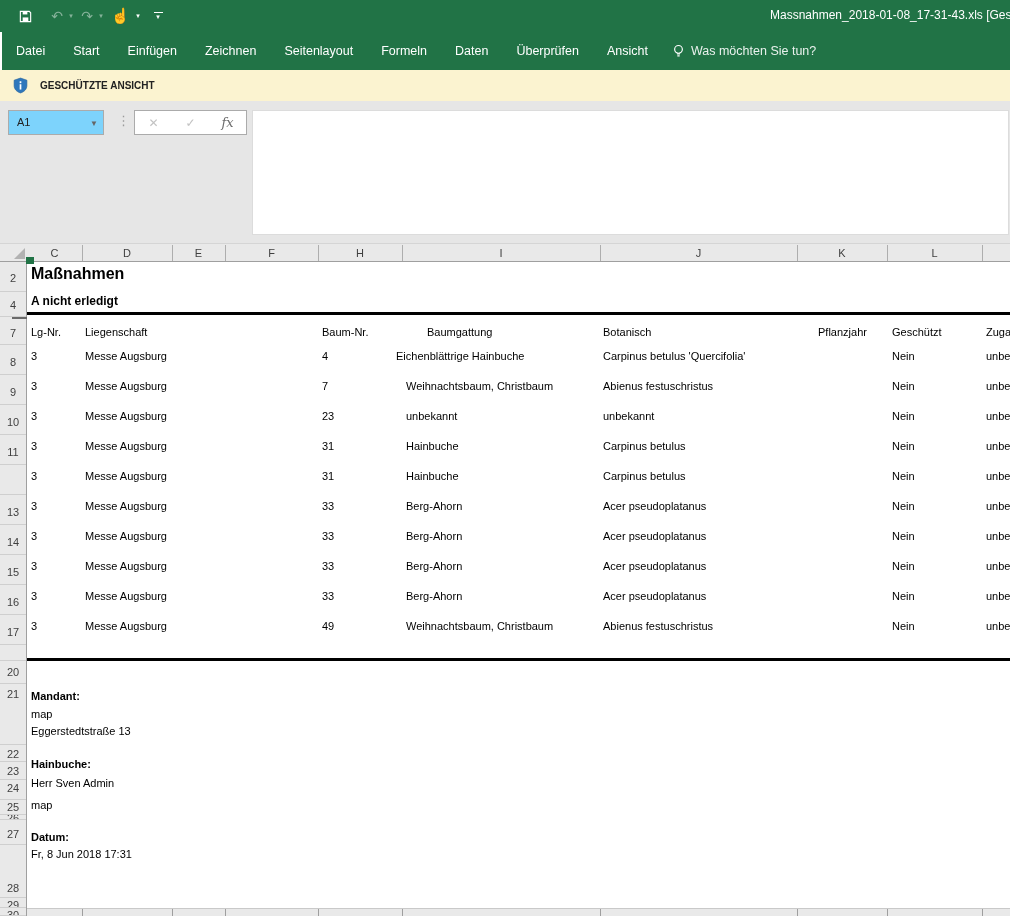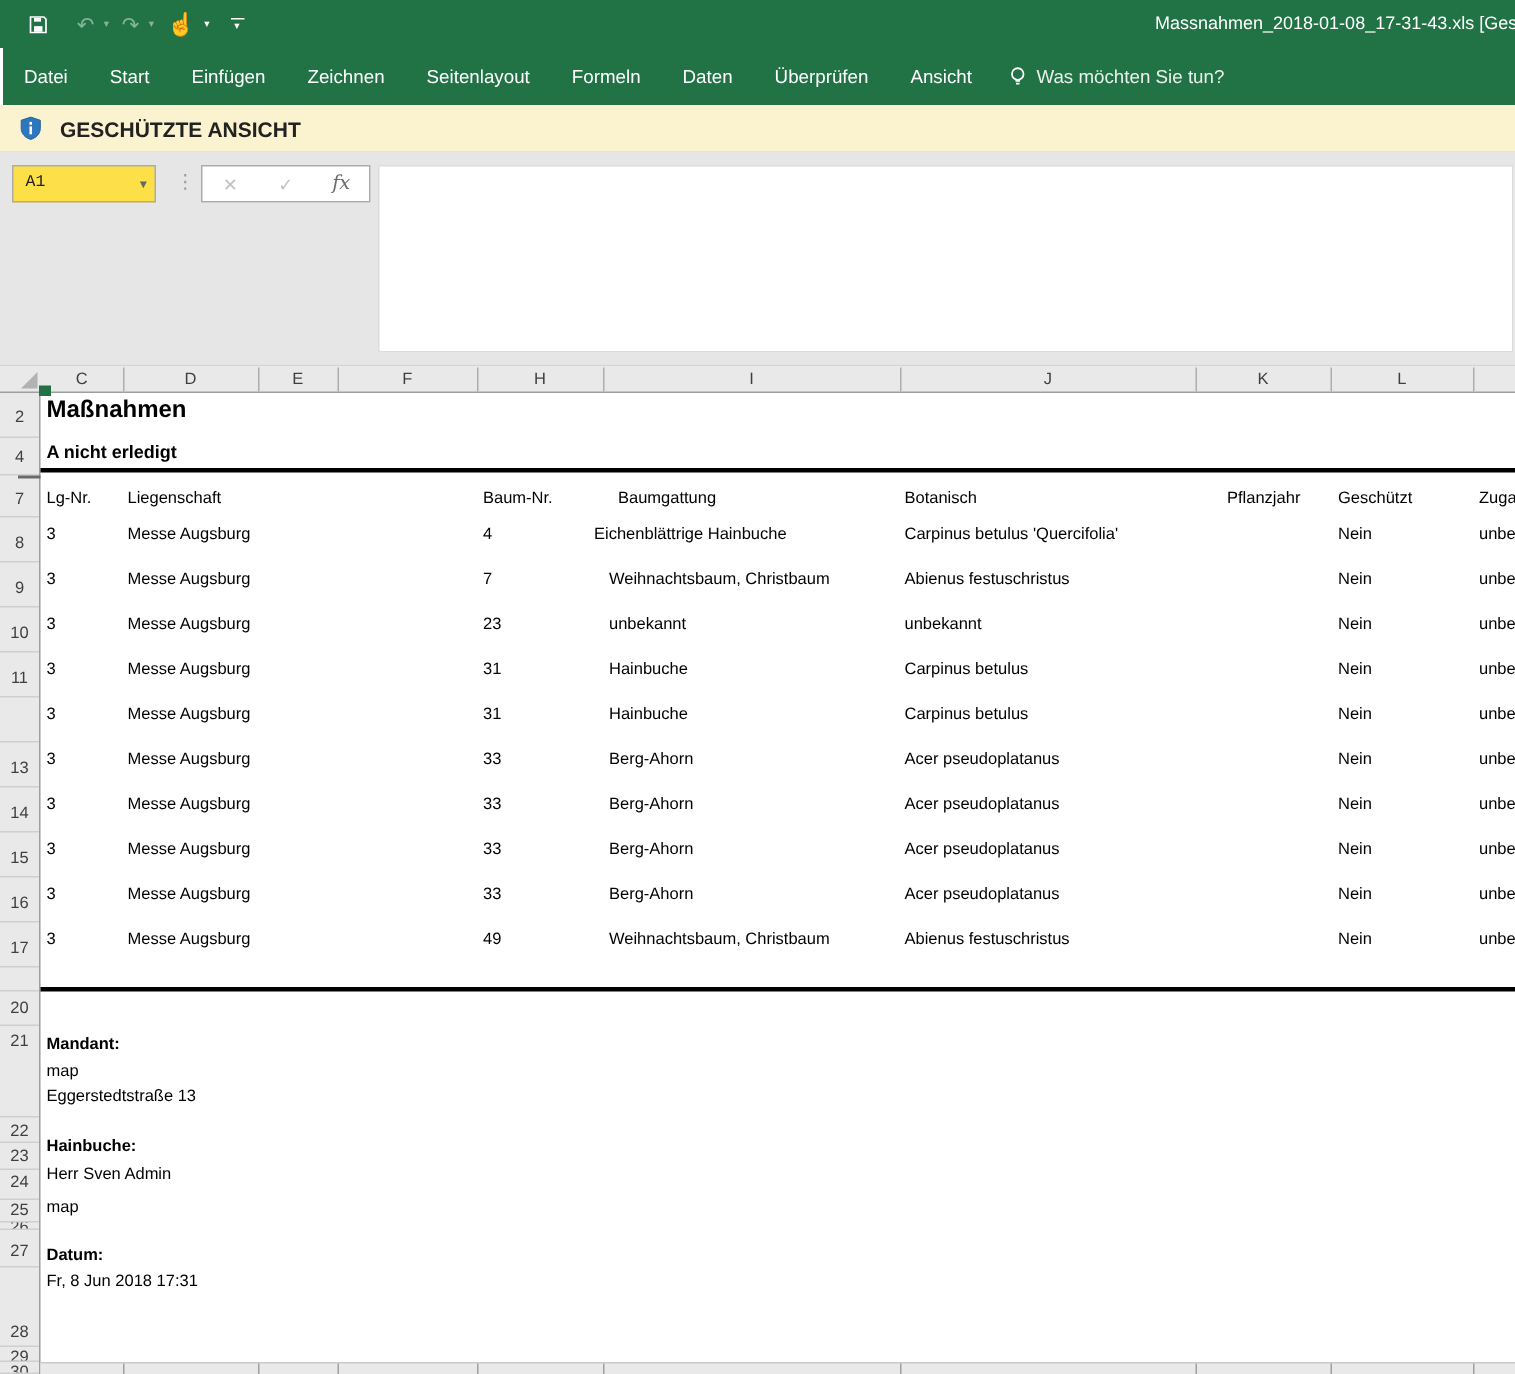--- a/index.html
+++ b/index.html
@@ -14,25 +14,25 @@
   .qat-btn{position:absolute;top:4px;height:24px;display:flex;align-items:center;justify-content:center;color:#fff;}
   .dim{opacity:.45;}
   .qat-caret{font-size:7px;color:#fff;}
   #window-title{top:8px;left:770px;color:#fff;font-size:12px;white-space:nowrap;}
   
   #ribbon-tabs{left:2px;top:32px;width:1008px;height:38px;background:#217346;display:flex;align-items:center;}
   .ribbon-tab{padding:0 14px;color:#fff;font-size:12.5px;line-height:38px;white-space:nowrap;cursor:default;}
   #tellme{display:flex;align-items:center;gap:6px;color:rgba(255,255,255,.9);font-size:12.5px;padding:0 10px;}
   
   #msgbar{left:0;top:70px;width:1010px;height:31px;background:#fbf3d0;border-bottom:1px solid #d8d2ae;display:flex;align-items:center;}
-  #msgbar-label{font-size:14px;font-weight:bold;color:#222;margin-left:40px;white-space:nowrap;}
+  #msgbar-label{font-size:10px;font-weight:bold;color:#222;margin-left:40px;white-space:nowrap;}
   #msgbar-text{font-size:11px;color:#333;margin-left:14px;white-space:nowrap;}
   
   #chrome-band{left:0;top:101px;width:1010px;height:142px;background:#e6e6e6;}
-  #name-box{left:8px;top:110px;width:96px;height:25px;background:#fde047;border:1px solid #ababab;box-sizing:border-box;font-family:Liberation Mono, monospace;}
+  #name-box{left:8px;top:110px;width:96px;height:25px;background:#7dd3fc;border:1px solid #ababab;box-sizing:border-box;}
   #name-box-text{left:8px;top:5px;font-size:11px;color:#222;}
   #name-box-arrow{right:5px;top:8px;font-size:8px;color:#666;}
   #fx-sep{left:117px;top:113px;font-size:13px;color:#9a9a9a;letter-spacing:0;}
   #fx-box{left:134px;top:110px;width:113px;height:25px;background:#fff;border:1px solid #ababab;box-sizing:border-box;display:flex;align-items:center;}
   .fxb{flex:1;text-align:center;font-size:12px;color:#c2c2c2;}
   #fx-label{color:#6d6d6d;font-family:"DejaVu Serif",serif;font-style:italic;font-size:13px;}
   #formula-input{left:252px;top:110px;width:757px;height:125px;background:#fff;border:1px solid #dcdcdc;box-sizing:border-box;}
   
   #col-header-row{left:0;top:243px;width:1010px;height:19px;background:#e9e9e9;border-top:1px solid #d5d5d5;border-bottom:1px solid #9f9f9f;box-sizing:border-box;}
   #select-all{left:0;top:243px;width:27px;height:18px;}
@@ -264,21 +264,21 @@
     <div class="strip-tick" style="left: 375px;"></div>
     <div class="strip-tick" style="left: 573px;"></div>
     <div class="strip-tick" style="left: 770px;"></div>
     <div class="strip-tick" style="left: 860px;"></div>
     <div class="strip-tick" style="left: 955px;"></div>
   </div>
 
 <div class="cell-text" style="left: 31px; top: 326px;">Lg-Nr.</div>
 <div class="cell-text" style="left: 85px; top: 326px;">Liegenschaft</div>
 <div class="cell-text" style="left: 322px; top: 326px;">Baum-Nr.</div>
-<div class="cell-text" style="left: 412px; top: 326px;">Baumgattung</div>
+<div class="cell-text" style="left: 427px; top: 326px;">Baumgattung</div>
 <div class="cell-text" style="left: 603px; top: 326px;">Botanisch</div>
 <div class="cell-text" style="left: 800px; top: 326px; margin-left: 18px;">Pflanzjahr</div>
 <div class="cell-text" style="left: 892px; top: 326px;">Geschützt</div>
 <div class="cell-text" style="left: 986px; top: 326px;">Zuga</div>
 <div class="cell-text" style="left: 31px; top: 350px;">3</div>
 <div class="cell-text" style="left: 85px; top: 350px;">Messe Augsburg</div>
 <div class="cell-text" style="left: 322px; top: 350px;">4</div>
 <div class="cell-text" style="left: 396px; top: 350px;">Eichenblättrige Hainbuche</div>
 <div class="cell-text" style="left: 603px; top: 350px;">Carpinus betulus 'Quercifolia'</div>
 <div class="cell-text" style="left: 892px; top: 350px;">Nein</div>

